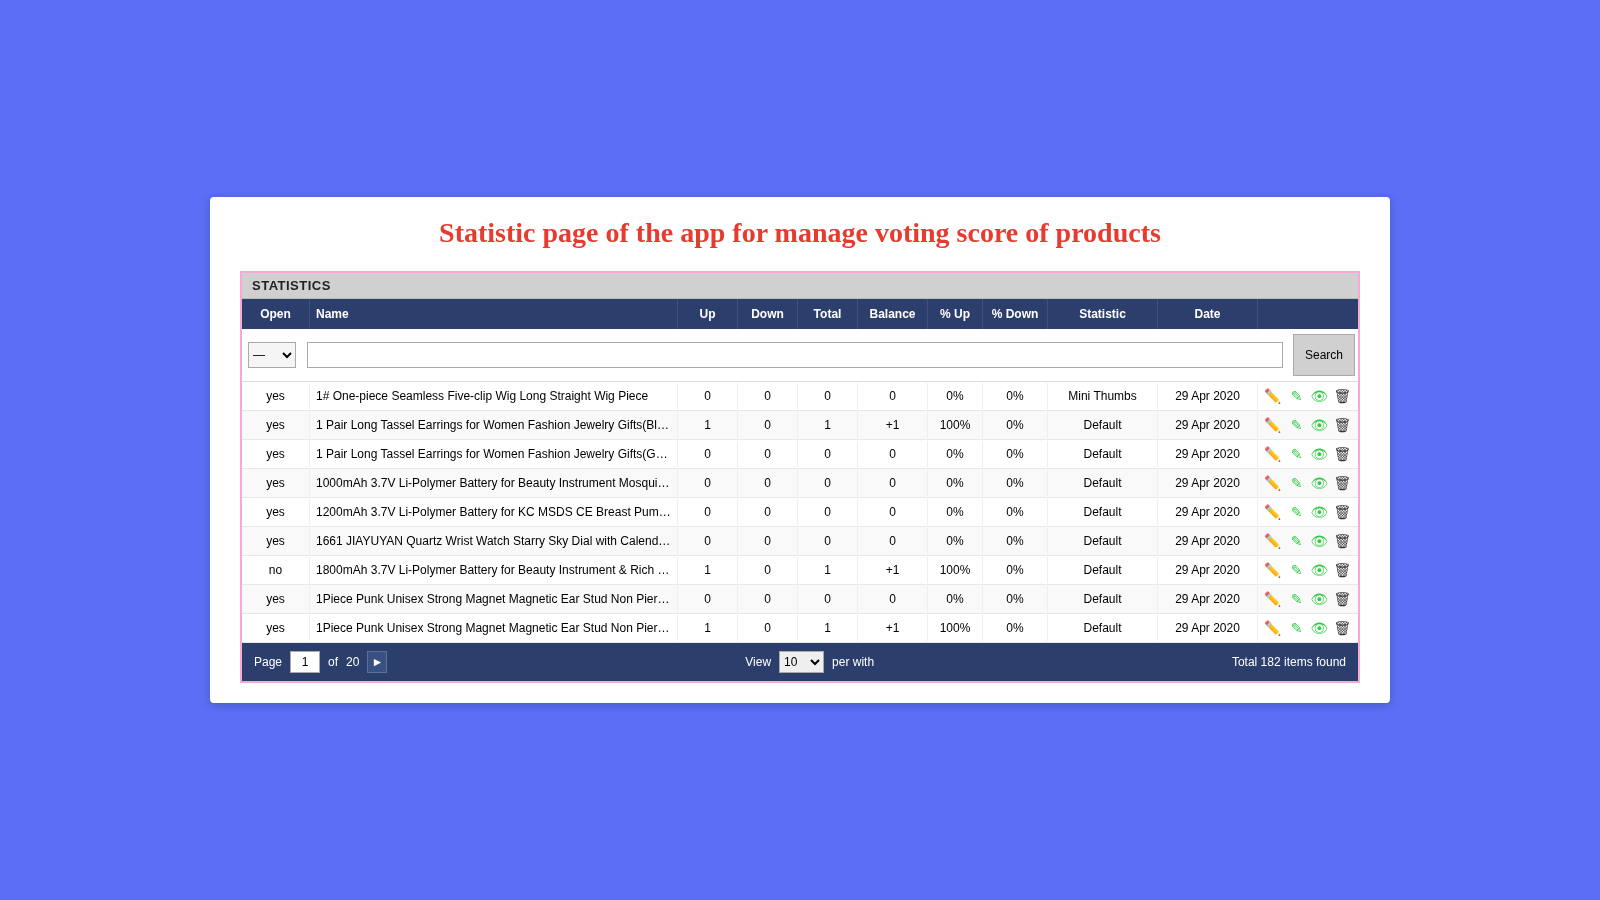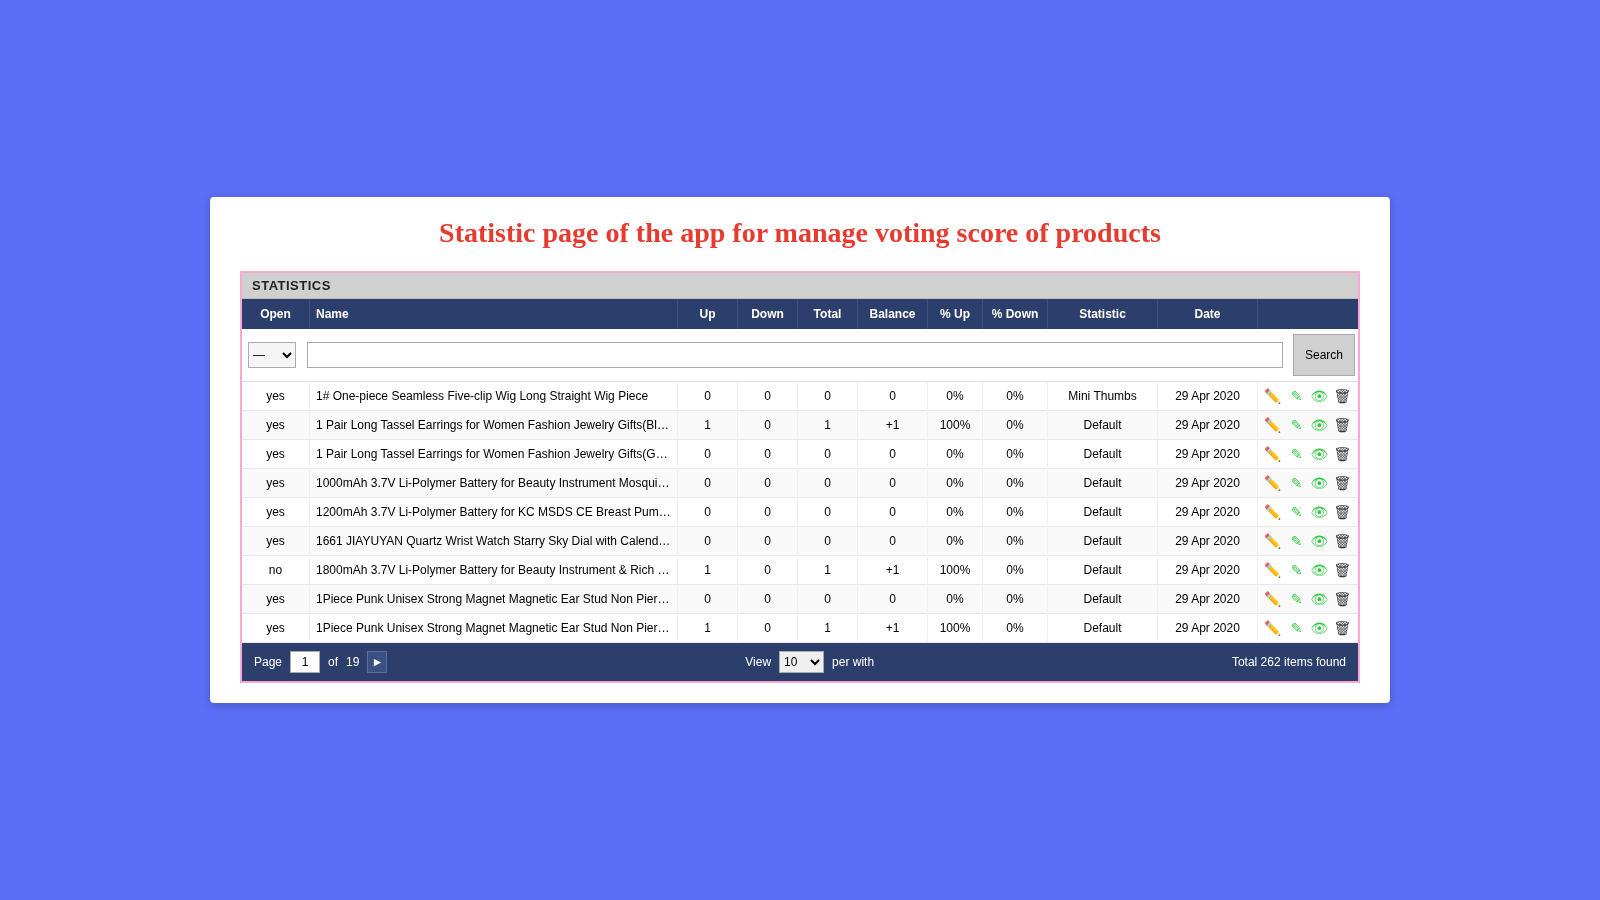--- a/index.html
+++ b/index.html
@@ -400,27 +400,27 @@
         <span class="icon-btn icon-trash" title="Delete">🗑</span>
       </div>
     </div>
   </div>
       </div>
 
     <div class="footer-bar">
       <span>Page</span>
       <input class="page-input" type="text" value="1" style="">
       <span>of</span>
-      <span>19</span>
+      <span>20</span>
       <button class="page-nav-btn">►</button>
       <span style="flex:1"></span>
       <span>View</span>
       <select class="per-page-select">
         <option>10</option>
         <option>25</option>
         <option>50</option>
       </select>
       <span>per with</span>
       <span style="flex:1"></span>
-      <span>Total 262 items found</span>
+      <span>Total 182 items found</span>
     </div>
   </div>
 </div>
 
 </body></html>

